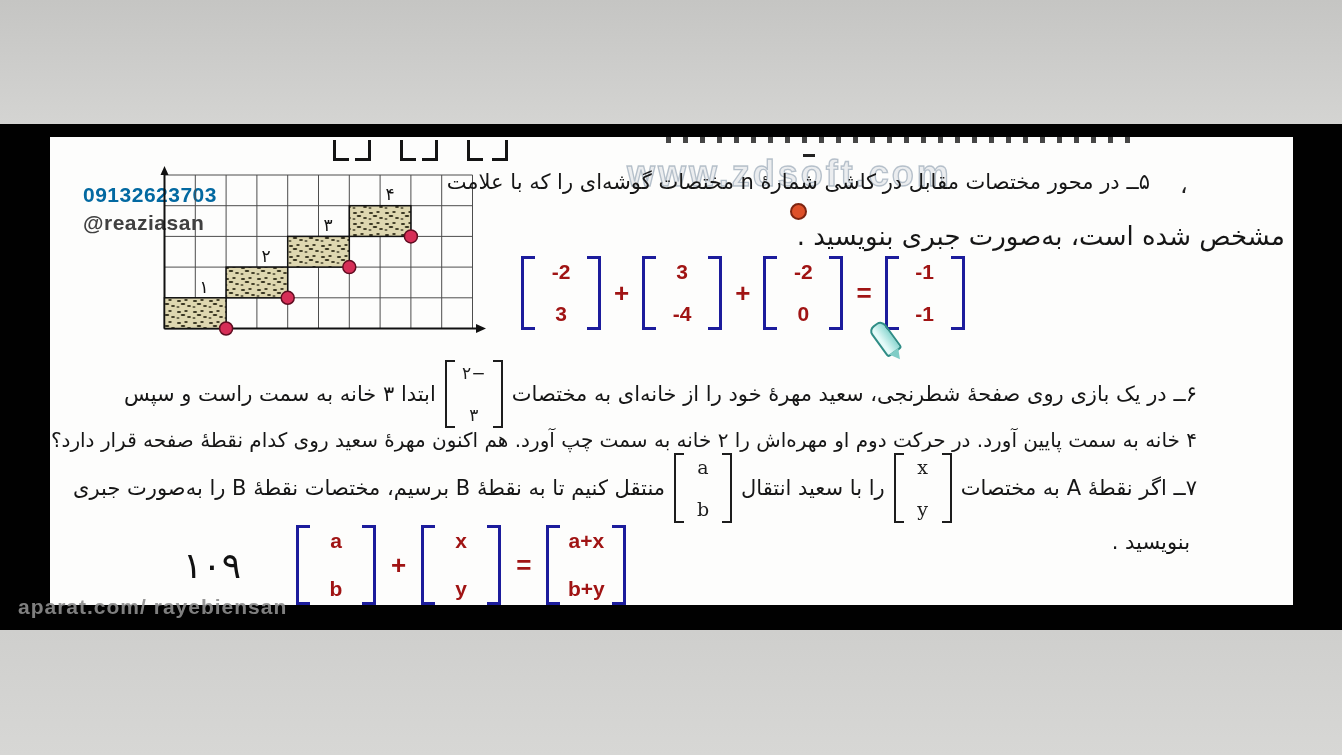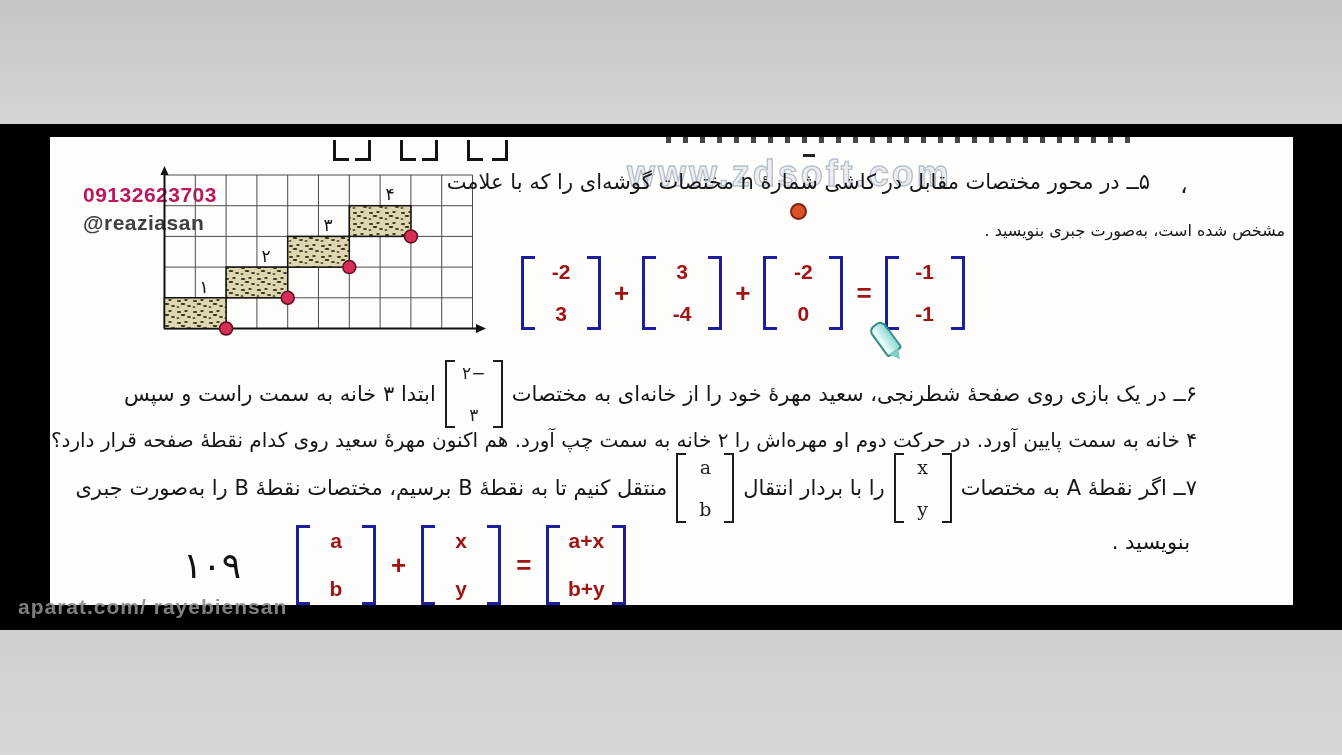--- a/index.html
+++ b/index.html
@@ -85,21 +85,21 @@
       </div>
     <div class="cutbkt" style="left:350px;width:38px;">
         <i class="bl"></i>
         <i class="br"></i>
       </div>
     <div class="cutbkt" style="left:417px;width:41px;">
         <i class="bl"></i>
         <i class="br"></i>
       </div>
 
-    <div class="red-overlay" style="left:33px;top:46px;color:#be185d;">09132623703</div>
+    <div class="red-overlay" style="left:33px;top:46px;color:#0369a1;">09132623703</div>
     <div class="red-overlay" style="left:33px;top:74px;color:#404040;">@reaziasan</div>
 
     <svg style="position:absolute;left:110px;top:29px;" width="332" height="172" viewBox="0 0 332 172">
       <defs>
         <pattern id="speck" width="16" height="11" patternUnits="userSpaceOnUse">
           <rect width="16" height="11" fill="#ded7b0"></rect>
           <ellipse cx="3" cy="3" rx="2.2" ry="1" fill="#33301c"></ellipse>
           <ellipse cx="10" cy="2" rx="1.8" ry="0.9" fill="#3a3620"></ellipse>
           <ellipse cx="7" cy="6" rx="2.4" ry="1.1" fill="#2e2b18"></ellipse>
           <ellipse cx="13" cy="8" rx="2" ry="1" fill="#3a3620"></ellipse>
@@ -154,21 +154,21 @@
       </g>
     </svg>
 
     <div class="wm-center">www.zdsoft.com</div>
 
     <div class="fa-row" style="right:143px;top:33px;flex-direction:column;">
       <span>۵ــ در محور مختصات مقابل در کاشی شمارهٔ n مختصات گوشه‌ای را که با علامت</span>
       <span class="bullet"></span>
     </div>
     <div class="stray-comma">،</div>
-    <div class="fa" style="right:8px;top:84px;font-size:16px;">مشخص شده است، به‌صورت جبری بنویسید .</div>
+    <div class="fa" style="right:8px;top:84px;font-size:26px;">مشخص شده است، به‌صورت جبری بنویسید .</div>
 
     <div class="eq-row" style="left:471px;top:119px;">
       <span class="vec navy">
         <span class="vv">-2</span>
         <span class="vv">3</span>
       </span>
       <span class="op">+</span>
       <span class="vec navy">
         <span class="vv">3</span>
         <span class="vv">-4</span>
@@ -196,21 +196,21 @@
       <span>ابتدا ۳ خانه به سمت راست و سپس</span>
     </div>
     <div class="fa" style="right:96px;top:291px;font-size:20px;padding-left:40px;">۴ خانه به سمت پایین آورد. در حرکت دوم او مهره‌اش را ۲ خانه به سمت چپ آورد. هم اکنون مهرهٔ سعید روی کدام نقطهٔ صفحه قرار دارد؟</div>
 
     <div class="fa-row" style="right:96px;top:318px;height:66px;">
       <span>۷ــ اگر نقطهٔ A به مختصات</span>
       <span class="vec thin serif">
         <span class="vv">x</span>
         <span class="vv">y</span>
       </span>
-      <span>را با بردار انتقال</span>
+      <span>را با سعید انتقال</span>
       <span class="vec thin serif">
         <span class="vv">a</span>
         <span class="vv">b</span>
       </span>
       <span>منتقل کنیم تا به نقطهٔ B برسیم، مختصات نقطهٔ B را به‌صورت جبری</span>
     </div>
     <div class="fa" style="right:103px;top:393px;">بنویسید .</div>
 
     <div class="eq-row" style="left:246px;top:388px;gap:15px;">
       <span class="vec navy big">

